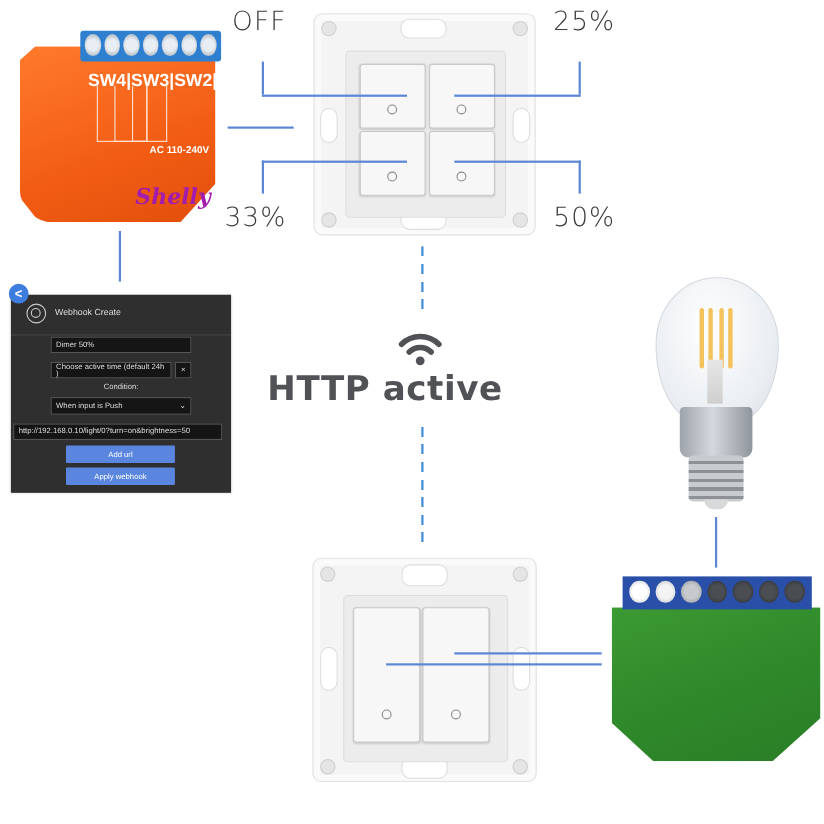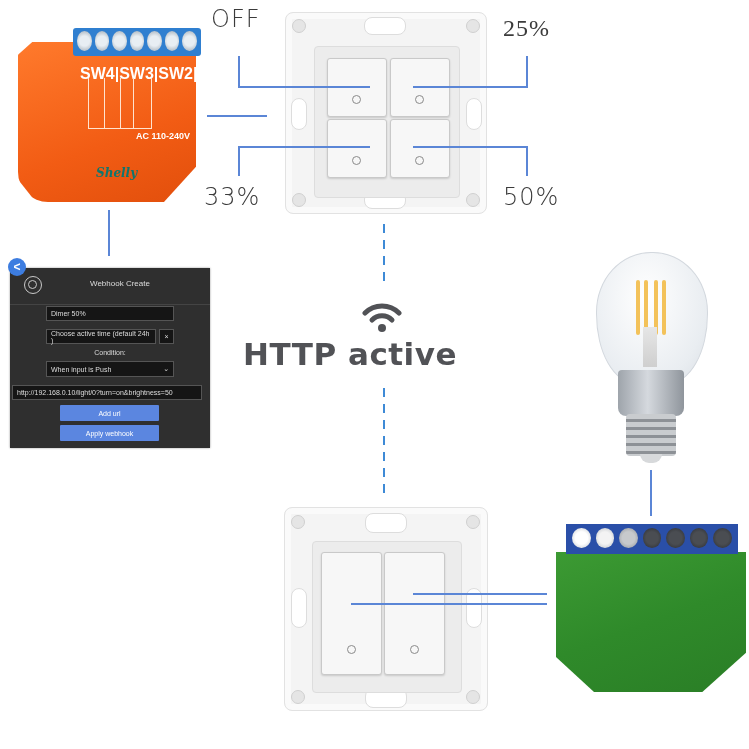--- a/index.html
+++ b/index.html
@@ -8,38 +8,38 @@
   .dash{position:absolute;width:2px;background:repeating-linear-gradient(to bottom,#3e8ad6 0 9px,transparent 9px 16px);}
   .lbl{position:absolute;font-family:"DejaVu Sans",sans-serif;font-weight:200;font-size:24px;color:#3b3b3b;letter-spacing:1px;}
 
   
   .shelly{position:absolute;left:18px;top:28px;width:180px;height:175px;}
   .shelly .body{position:absolute;left:0;top:14px;width:178px;height:160px;background:linear-gradient(160deg,#ff7a2c,#f25c14 60%,#e24f0c);border-radius:14px 14px 22px 30px;clip-path:polygon(0 8%,8% 0,100% 0,100% 78%,82% 100%,10% 100%,0 86%);}
   .shelly .term{position:absolute;left:55px;top:0;width:128px;height:28px;background:#2f7fd0;border-radius:3px;display:flex;gap:3px;padding:3px 4px;box-sizing:border-box;}
   .shelly .screw{width:15px;height:20px;border-radius:50%;background:radial-gradient(circle,#e8eef3 40%,#9aa6b1);}
   .shelly .sw{position:absolute;left:62px;top:37px;font-size:16px;color:#fff;font-weight:bold;white-space:nowrap;}
   .shelly .ac{position:absolute;left:118px;top:103px;font-size:9px;color:#fff;font-weight:bold;}
-  .shelly .logo{position:absolute;left:78px;top:138px;font-family:"DejaVu Serif",serif;font-style:italic;font-weight:bold;font-size:12px;color:#0f766e;}
+  .shelly .logo{position:absolute;left:105px;top:138px;font-family:"DejaVu Serif",serif;font-style:italic;font-weight:bold;font-size:20px;color:#a21caf;}
   .shelly .wire{position:absolute;border:1.5px solid #ffe3cf;border-top:none;}
 
   
   .plate{position:absolute;background:#f4f4f4;border:1px solid #e2e2e2;border-radius:8px;box-shadow:inset 0 0 0 6px #fafafa;}
   .plate .frame{position:absolute;background:#ececec;border:1px solid #ddd;border-radius:4px;}
   .plate .btn{position:absolute;background:#f7f7f7;border:1px solid #c9c9c9;border-radius:3px;box-shadow:0 1px 2px rgba(0,0,0,.15);}
   .plate .led{position:absolute;width:7px;height:7px;border:1.5px solid #8a8a8a;border-radius:50%;}
   .plate .slot{position:absolute;background:#fff;border:1px solid #ddd;border-radius:8px;}
   .plate .hole{position:absolute;width:12px;height:12px;border-radius:50%;background:#e5e5e5;border:1px solid #d0d0d0;}
 
   
   .panel{position:absolute;left:10px;top:268px;width:200px;height:180px;background:#2f2f2f;box-shadow:0 0 2px rgba(0,0,0,.4);}
   .back{position:absolute;left:8px;top:258px;width:18px;height:18px;border-radius:50%;background:#3d7de0;color:#fff;font-size:12px;line-height:18px;text-align:center;font-weight:bold;}
   .panel .hdr{position:absolute;left:0;top:0;width:200px;height:36px;border-bottom:1px solid #444;}
   .panel .hicon{position:absolute;left:14px;top:8px;width:18px;height:18px;border-radius:50%;border:1.5px solid #c9c9c9;box-sizing:border-box;}
   .panel .hicon::after{content:"";position:absolute;left:3px;top:3px;width:9px;height:9px;border-radius:50%;border:1.5px solid #c9c9c9;box-sizing:border-box;}
-  .panel .htitle{position:absolute;left:40px;top:11px;font-size:8px;color:#ddd;margin-left:40px;}
+  .panel .htitle{position:absolute;left:40px;top:11px;font-size:8px;color:#ddd;}
   .panel .field{position:absolute;background:#151515;border:1px solid #555;color:#ddd;font-size:7px;box-sizing:border-box;padding:0 4px;display:flex;align-items:center;}
   .panel .center{justify-content:center;}
   .panel .cond{position:absolute;left:0;width:200px;top:81px;text-align:center;color:#ddd;font-size:7px;}
   .panel .pbtn{position:absolute;left:50px;width:99px;height:16px;background:#5b86e0;color:#fff;font-size:7px;display:flex;align-items:center;justify-content:center;border-radius:1px;}
 
   .wifi{position:absolute;left:362px;top:300px;width:40px;height:34px;}
   .title{position:absolute;left:243px;top:336px;font-family:"DejaVu Sans",sans-serif;font-weight:bold;font-size:31px;color:#515256;letter-spacing:0.5px;white-space:nowrap;}
 
   
   .bulb{position:absolute;left:596px;top:252px;width:110px;height:215px;}
@@ -100,21 +100,21 @@
     </div>
   <div class="btn" style="left:41px;top:106px;width:58px;height:57px;">
       <div class="led" style="left:24px;top:36px;"></div>
     </div>
   <div class="btn" style="left:104px;top:106px;width:58px;height:57px;">
       <div class="led" style="left:24px;top:36px;"></div>
     </div>
 </div>
 
 <div class="lbl" style="left:211px;top:5px;">OFF</div>
-<div class="lbl" style="left:503px;top:15px;font-family:Liberation Serif, serif;">25%</div>
+<div class="lbl" style="left:503px;top:5px;">25%</div>
 <div class="lbl" style="left:204px;top:183px;">33%</div>
 <div class="lbl" style="left:503px;top:183px;">50%</div>
 
 <div class="line" style="left:238px;top:56px;width:2px;height:30px;"></div>
 <div class="line" style="left:238px;top:86px;width:132px;height:2px;"></div>
 <div class="line" style="left:526px;top:56px;width:2px;height:30px;"></div>
 <div class="line" style="left:413px;top:86px;width:115px;height:2px;"></div>
 <div class="line" style="left:238px;top:146px;width:2px;height:30px;"></div>
 <div class="line" style="left:238px;top:146px;width:132px;height:2px;"></div>
 <div class="line" style="left:526px;top:146px;width:2px;height:30px;"></div>

